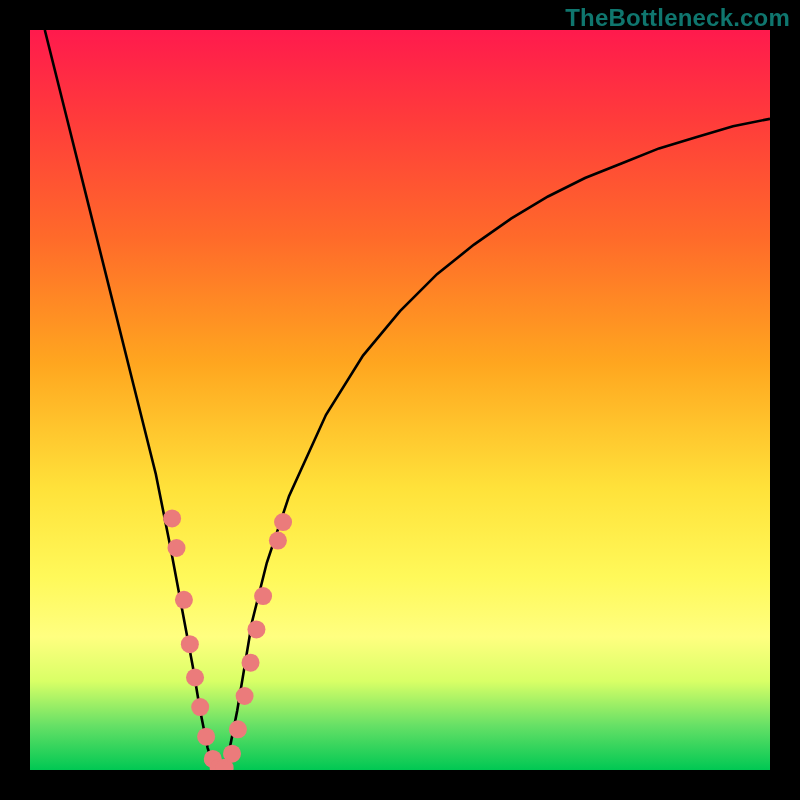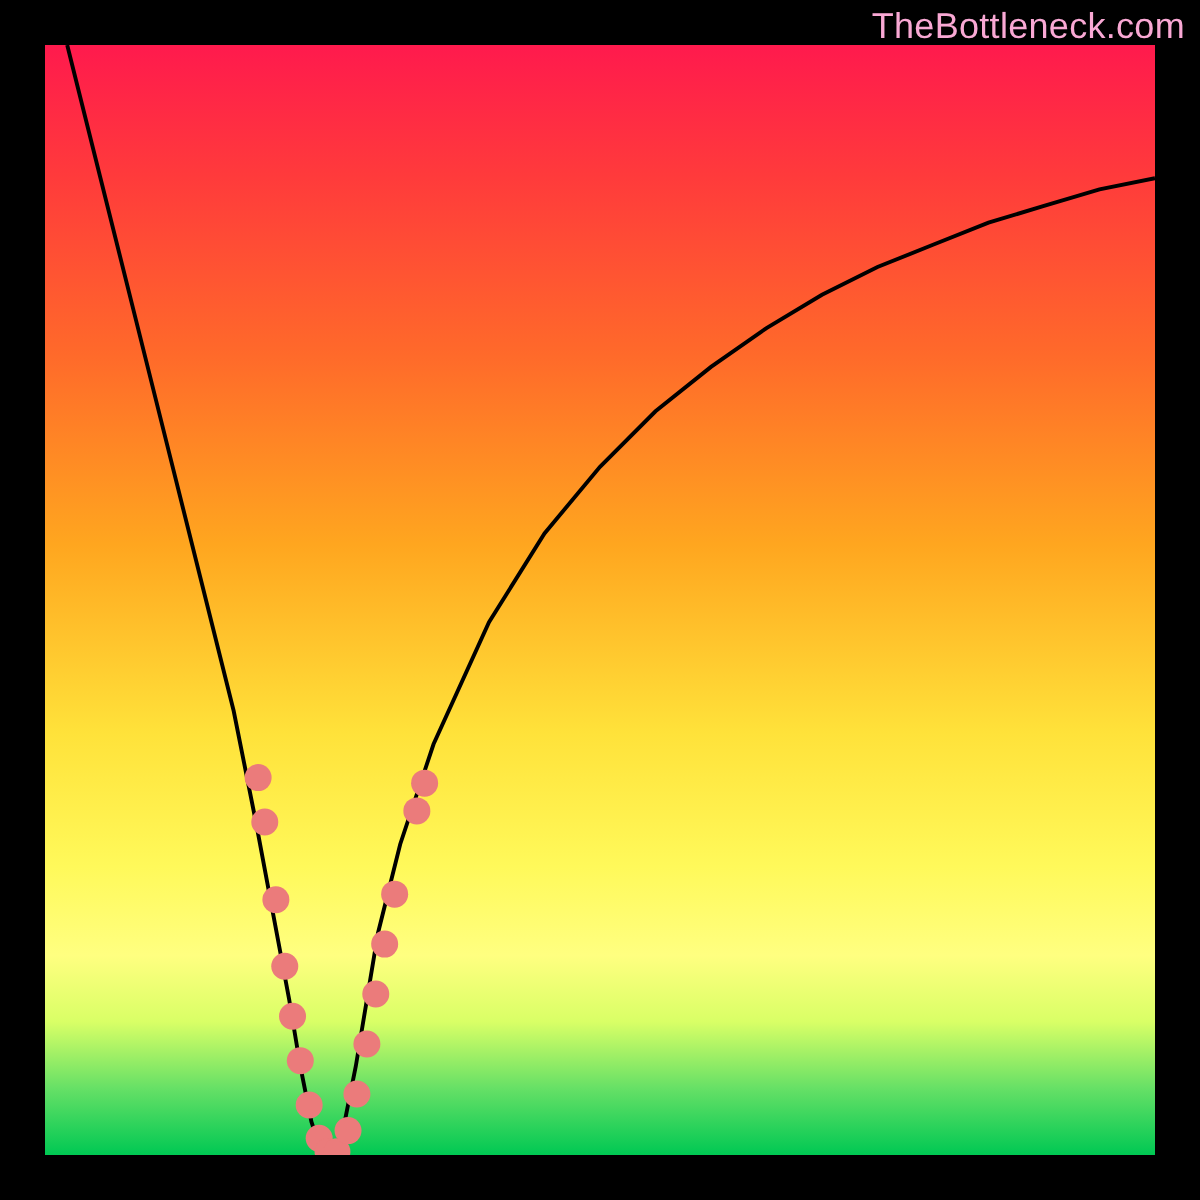--- a/index.html
+++ b/index.html
@@ -35,23 +35,23 @@
       #ffff80 82%,
       #d9ff66 88%,
       #66e066 94%,
       #00c853 100%
     );
   }
   .watermark {
     position: absolute;
     top: 4px;
     right: 10px;
-    color: #f9a8d4;
+    color: #0f766e;
     font-size: 24px;
-    font-weight: 400;
+    font-weight: 700;
     letter-spacing: 0.2px;
     user-select: none;
   }
   svg.curve {
     position: absolute;
     left: 0;
     top: 0;
     width: 740px;
     height: 740px;
   }

